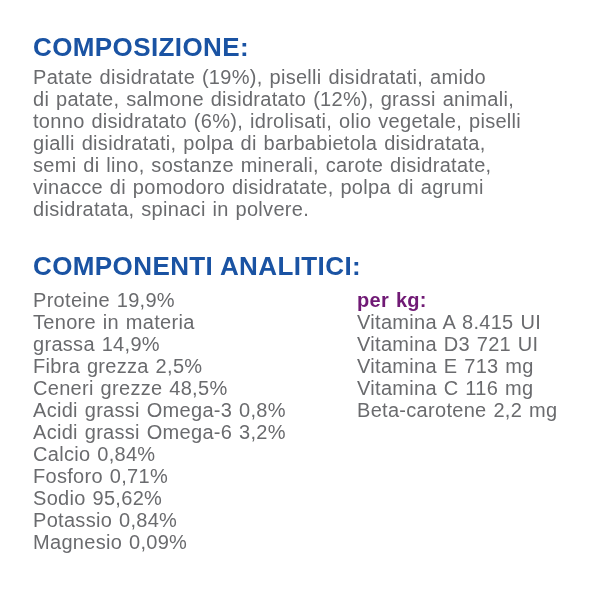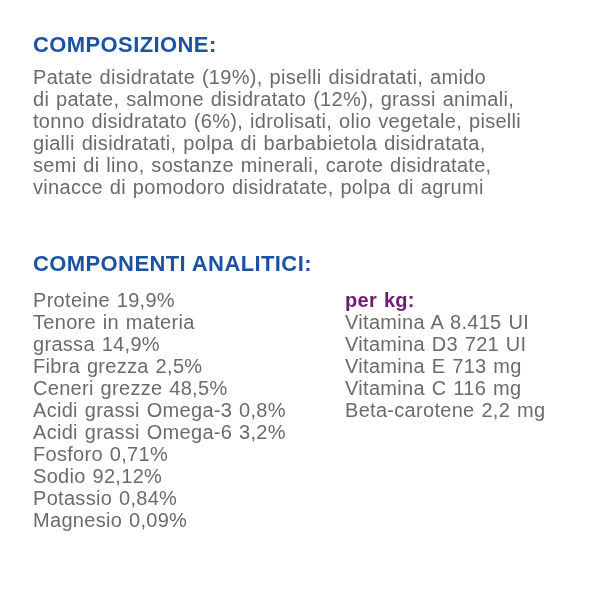--- a/index.html
+++ b/index.html
@@ -12,21 +12,21 @@
     background: #ffffff;
     font-family: "Liberation Sans", sans-serif;
     position: relative;
     overflow: hidden;
   }
   .heading {
     position: absolute;
     left: 33px;
     margin: 0;
     color: #1a53a3;
-    font-size: 22px;
+    font-size: 26px;
     font-weight: 700;
     letter-spacing: 0.4px;
     line-height: 1;
     white-space: nowrap;
   }
   #composizione-heading { top: 34px; }
   #analitici-heading    { top: 253px; }
 
   .bodytext {
     color: #6a6b6e;
@@ -39,20 +39,21 @@
     position: absolute;
     left: 33px;
     top: 66px;
   }
   #columns {
     position: absolute;
     left: 33px;
     top: 289px;
     right: 10px;
     display: flex;
+    gap: 12px;
   }
   #analytical-left-column { width: 312px; flex: 0 0 312px; }
   #analytical-right-column { flex: 1; }
   .line { white-space: nowrap; }
   .perkg-heading {
     font-weight: 700;
     color: #701a75;
   }
 </style>
 </head>
@@ -60,35 +61,37 @@
 
 <h1 id="composizione-heading" class="heading">COMPOSIZIONE:</h1>
 
 <div id="composition-text" class="bodytext">
     <div class="line">Patate disidratate (19%), piselli disidratati, amido</div>
     <div class="line">di patate, salmone disidratato (12%), grassi animali,</div>
     <div class="line">tonno disidratato (6%), idrolisati, olio vegetale, piselli</div>
     <div class="line">gialli disidratati, polpa di barbabietola disidratata,</div>
     <div class="line">semi di lino, sostanze minerali, carote disidratate,</div>
     <div class="line">vinacce di pomodoro disidratate, polpa di agrumi</div>
+    <div class="line">disidratata, spinaci in polvere.</div>
   </div>
 
 <h1 id="analitici-heading" class="heading">COMPONENTI ANALITICI:</h1>
 
 <div id="columns">
   <div id="analytical-left-column" class="bodytext">
       <div class="line">Proteine 19,9%</div>
       <div class="line">Tenore in materia</div>
       <div class="line">grassa 14,9%</div>
       <div class="line">Fibra grezza 2,5%</div>
       <div class="line">Ceneri grezze 48,5%</div>
       <div class="line">Acidi grassi Omega-3 0,8%</div>
       <div class="line">Acidi grassi Omega-6 3,2%</div>
+      <div class="line">Calcio 0,84%</div>
       <div class="line">Fosforo 0,71%</div>
-      <div class="line">Sodio 92,12%</div>
+      <div class="line">Sodio 95,62%</div>
       <div class="line">Potassio 0,84%</div>
       <div class="line">Magnesio 0,09%</div>
     </div>
 
   <div id="analytical-right-column" class="bodytext">
     <div class="line perkg-heading">per kg:</div>
     <div>
         <div class="line">Vitamina A 8.415 UI</div>
         <div class="line">Vitamina D3 721 UI</div>
         <div class="line">Vitamina E 713 mg</div>

